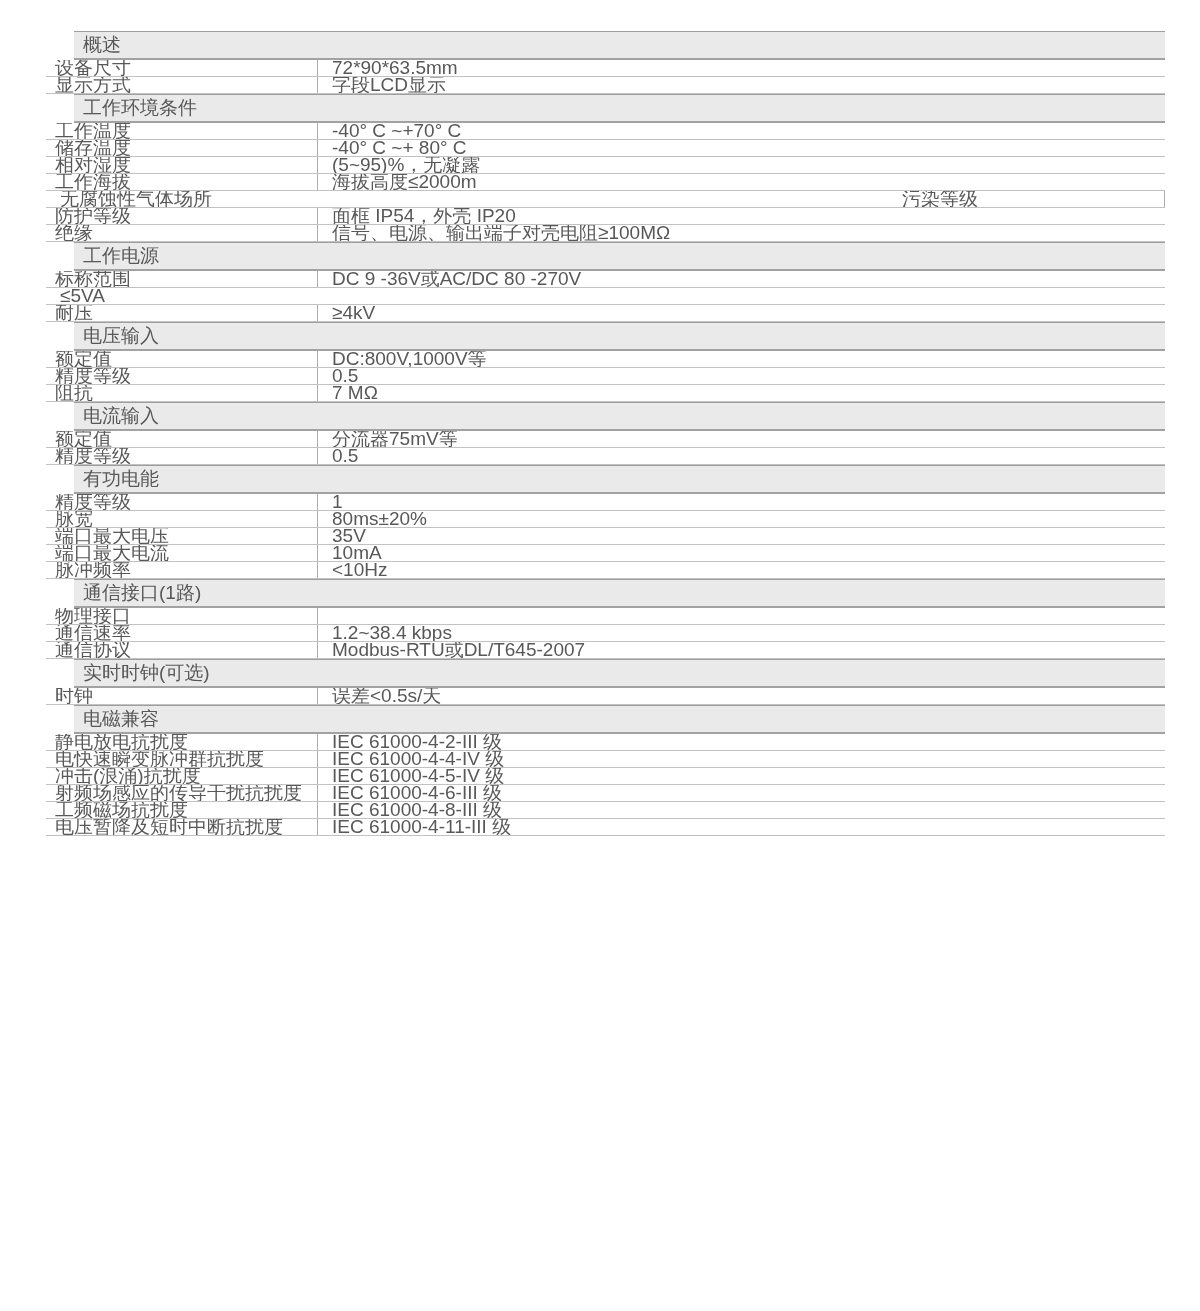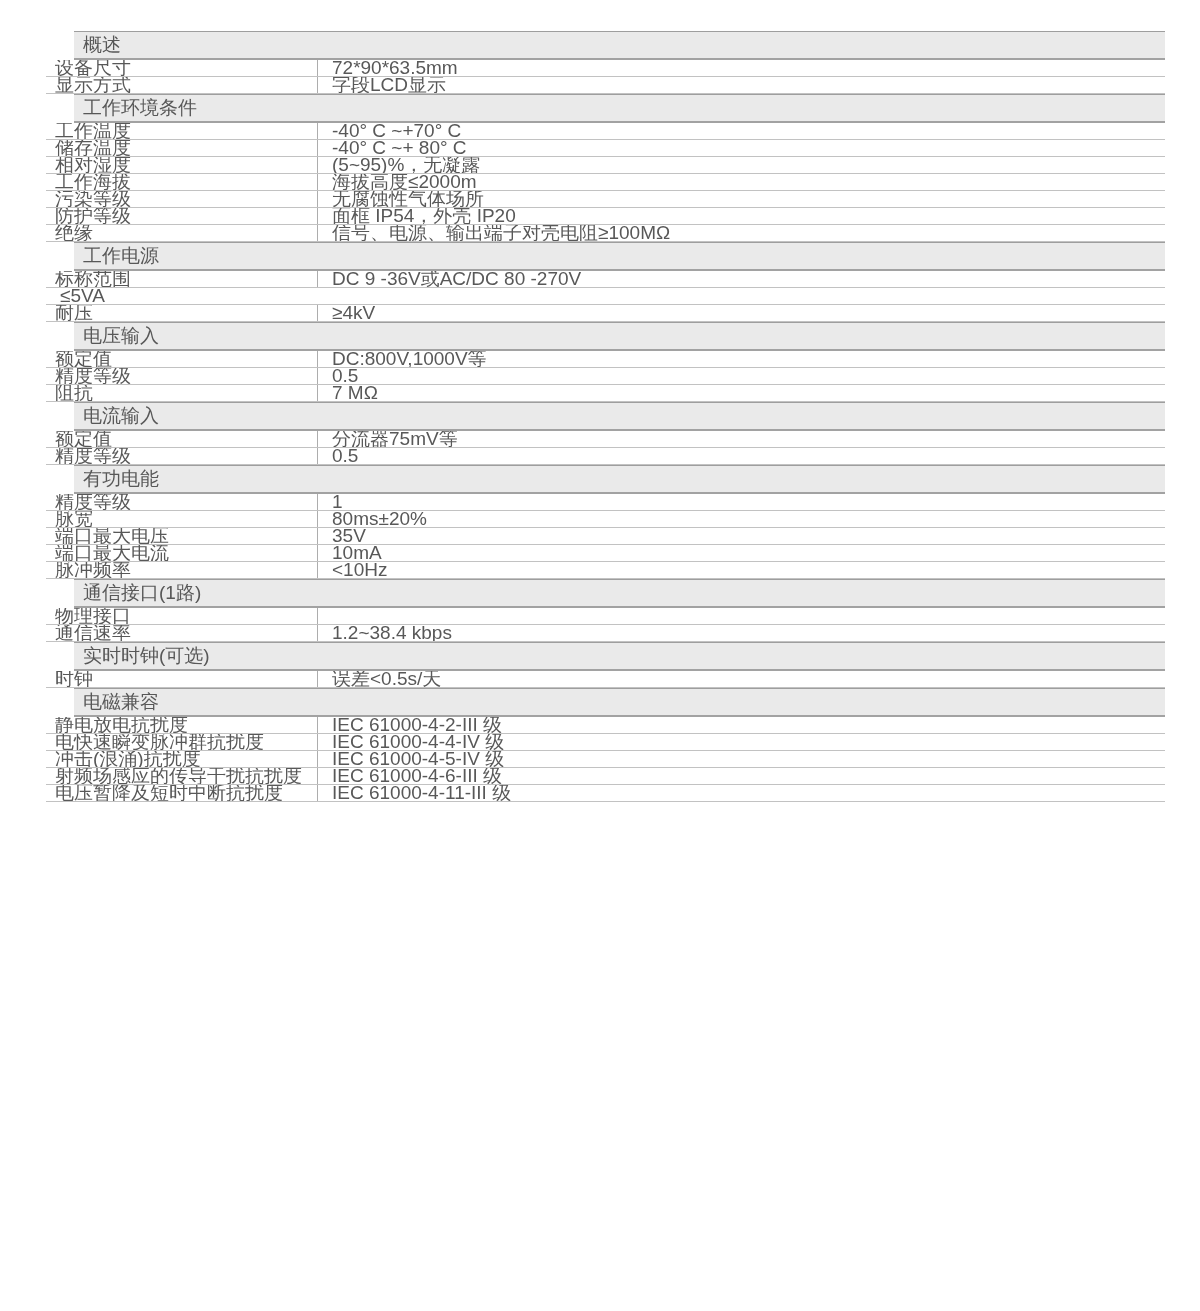--- a/index.html
+++ b/index.html
@@ -81,22 +81,22 @@
     </div>
     <div class="data-row">
       <div class="cell label">相对湿度</div>
       <div class="cell value">(5~95)%，无凝露</div>
     </div>
     <div class="data-row">
       <div class="cell label">工作海拔</div>
       <div class="cell value">海拔高度≤2000m</div>
     </div>
     <div class="data-row">
+      <div class="cell value">无腐蚀性气体场所</div>
       <div class="cell label">污染等级</div>
-      <div class="cell value">无腐蚀性气体场所</div>
     </div>
     <div class="data-row">
       <div class="cell label">防护等级</div>
       <div class="cell value">面框 IP54，外壳 IP20</div>
     </div>
     <div class="data-row">
       <div class="cell label">绝缘</div>
       <div class="cell value">信号、电源、输出端子对壳电阻≥100MΩ</div>
     </div>
     <div class="section-row">
@@ -165,20 +165,24 @@
     <div class="section-row">
       <span>通信接口(1路)</span>
     </div>
     <div class="data-row">
       <div class="cell label">物理接口</div>
     </div>
     <div class="data-row">
       <div class="cell label">通信速率</div>
       <div class="cell value">1.2~38.4 kbps</div>
     </div>
+    <div class="data-row">
+      <div class="cell label">通信协议</div>
+      <div class="cell value">Modbus-RTU或DL/T645-2007</div>
+    </div>
     <div class="section-row">
       <span>实时时钟(可选)</span>
     </div>
     <div class="data-row">
       <div class="cell label">时钟</div>
       <div class="cell value">误差&lt;0.5s/天</div>
     </div>
     <div class="section-row">
       <span>电磁兼容</span>
     </div>
@@ -190,18 +194,22 @@
       <div class="cell label">电快速瞬变脉冲群抗扰度</div>
       <div class="cell value">IEC 61000-4-4-IV 级</div>
     </div>
     <div class="data-row">
       <div class="cell label">冲击(浪涌)抗扰度</div>
       <div class="cell value">IEC 61000-4-5-IV 级</div>
     </div>
     <div class="data-row">
       <div class="cell label">射频场感应的传导干扰抗扰度</div>
       <div class="cell value">IEC 61000-4-6-III 级</div>
+    </div>
+    <div class="data-row">
+      <div class="cell label">工频磁场抗扰度</div>
+      <div class="cell value">IEC 61000-4-8-III 级</div>
     </div>
     <div class="data-row">
       <div class="cell label">电压暂降及短时中断抗扰度</div>
       <div class="cell value">IEC 61000-4-11-III 级</div>
     </div>
   </div>
 
 </body></html>

